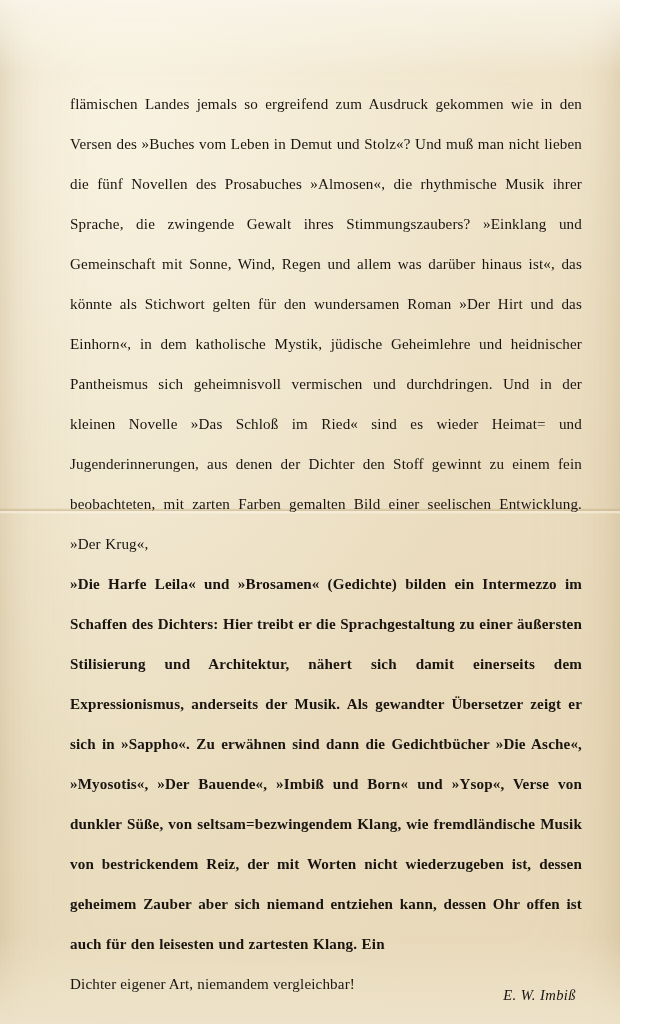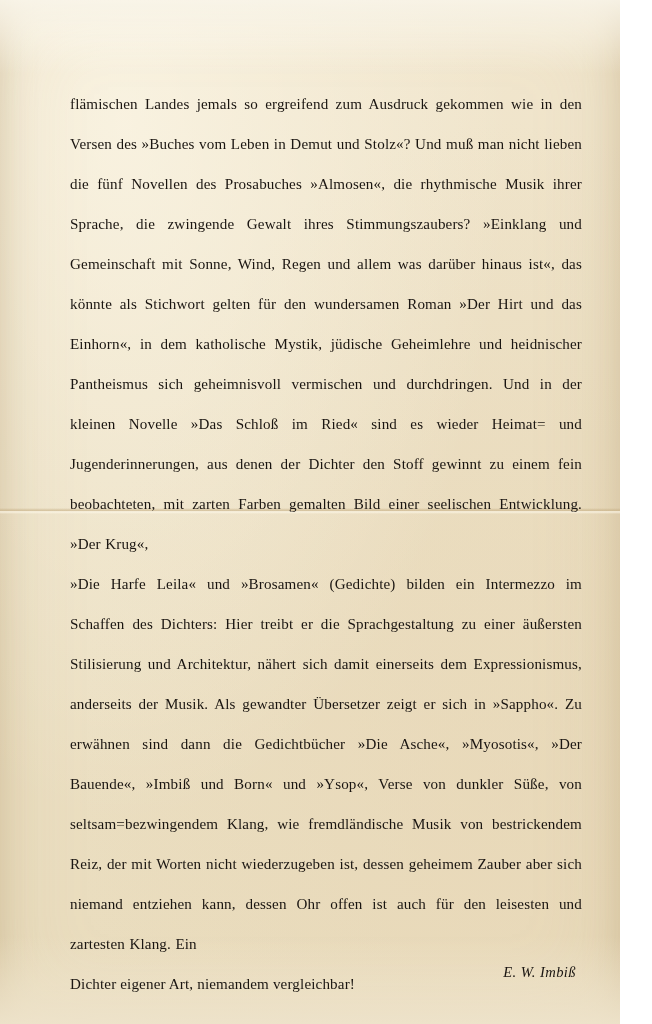--- a/index.html
+++ b/index.html
@@ -73,25 +73,26 @@
     font-size: 15.1px;
     line-height: 40px;
     letter-spacing: 0.15px;
     text-align: justify;
     text-justify: inter-word;
     word-spacing: 0.5px;
     color: #1a1511;
   }
   .text-block p.para-2 {
     margin-top: 0;
+    font-weight: bold;
   }
   .last-line {
     display: flex;
     justify-content: space-between;
-    align-items: flex-start;
+    align-items: flex-end;
   }
   .last-line .lead {
     font-size: 15.1px;
     line-height: 40px;
     letter-spacing: 0.15px;
     color: #1a1511;
   }
   .last-line .sig {
     font-style: italic;
     font-size: 14.6px;

